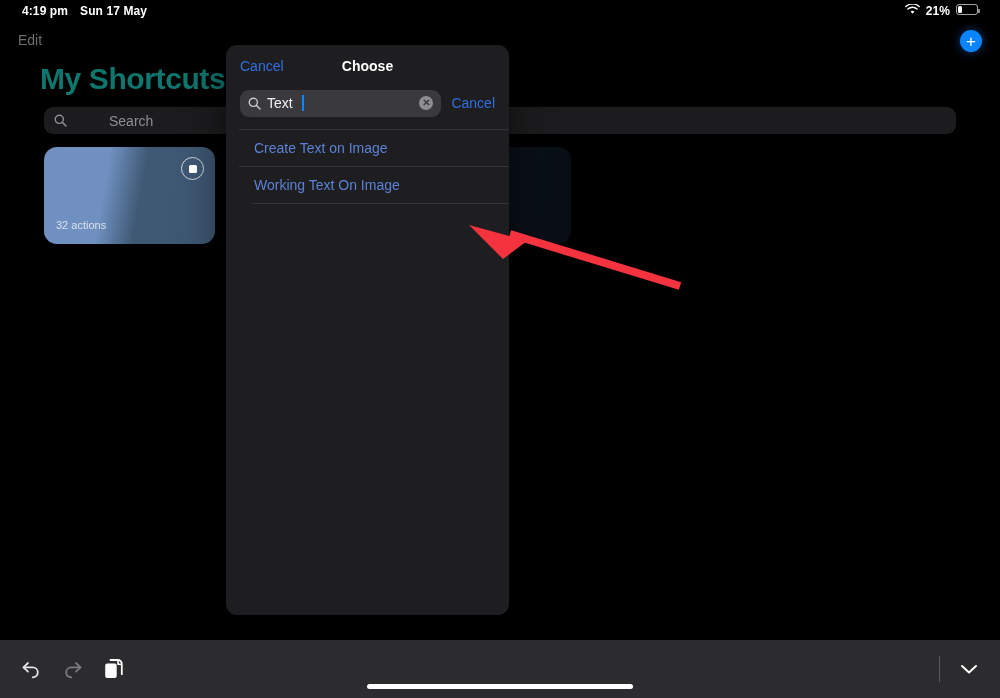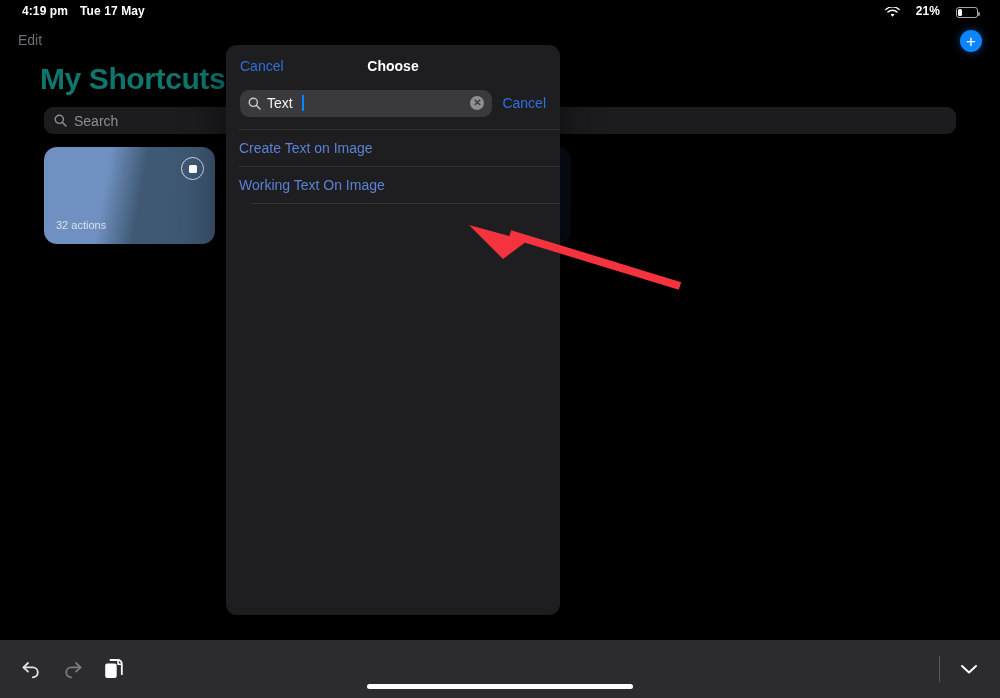--- a/index.html
+++ b/index.html
@@ -15,21 +15,21 @@
 
   
   .statusbar {
     position:absolute; top:0; left:0; width:1000px; height:22px;
     display:flex; align-items:center; justify-content:space-between;
     padding:0 22px; color:#fff;
     font-size:12px; font-weight:bold; letter-spacing:.1px;
     z-index:40;
   }
   .sb-left { display:flex; align-items:center; gap:12px; }
-  .sb-right { display:flex; align-items:flex-end; gap:16px; }
+  .sb-right { display:flex; align-items:flex-start; gap:6px; }
   .batt-pct { font-size:12px; font-weight:bold; }
   .batt-shell {
     position:relative; width:22px; height:11px;
     border:1px solid rgba(255,255,255,.65); border-radius:3px;
     display:flex; align-items:center; padding:1px;
   }
   .batt-shell:after {
     content:""; position:absolute; right:-3px; top:3.5px;
     width:2px; height:4px; border-radius:0 1px 1px 0;
     background:rgba(255,255,255,.55);
@@ -52,21 +52,21 @@
     background:#0a84ff; color:#fff; z-index:6;
     display:flex; align-items:center; justify-content:center;
     font-size:17px; line-height:1; font-weight:500;
     box-shadow:0 0 10px rgba(10,132,255,.45);
   }
   .bg-search {
     position:absolute; top:107px; left:44px; width:912px; height:27px;
     background:#1c1c1e; border-radius:9px;
     display:flex; align-items:center; padding:0 10px; gap:7px; z-index:4;
   }
-  .bg-search .ph { font-size:14px; color:#8e8e93; }
+  .bg-search .ph { font-size:14px; color:#8e8e93;margin-left:35px; }
 
   
   .card {
     position:absolute; top:147px; left:44px; width:171px; height:97px;
     border-radius:13px; overflow:hidden; z-index:4;
     background:linear-gradient(100deg,#6f90c0 0%,#6f90c0 36%,#3f5974 56%,#3d5570 100%);
   }
   .card-title {
     position:absolute; left:12px; top:44px; width:148px;
     font-size:13px; font-weight:bold; color:#fff; line-height:1.25;
@@ -84,21 +84,21 @@
   .card-run i { display:block; width:8px; height:8px; background:#fff; border-radius:1.5px; }
 
   .card-ghost {
     position:absolute; top:147px; left:373px; width:198px; height:97px;
     border-radius:13px; z-index:3;
     background:linear-gradient(100deg,#0d1520 0%,#0a1119 60%,#080d14 100%);
   }
 
   
   .modal {
-    position:absolute; top:45px; left:226px; width:334px; height:570px;
+    position:absolute; top:45px; left:226px; width:283px; height:570px;
     background:#1e1e20; border-radius:11px; z-index:20; overflow:hidden;
     box-shadow:0 12px 40px rgba(0,0,0,.6);
   }
   .modal-head {
     position:relative; height:42px;
     display:flex; align-items:center; padding:0 14px;
   }
   .m-cancel { font-size:14px; color:#2f6fe0; }
   .m-title {
     position:absolute; left:0; right:0; text-align:center;
@@ -119,21 +119,21 @@
     margin-left:auto; width:14px; height:14px; border-radius:50%;
     background:#8e8e93; color:#3a3a3c; flex:none;
     display:flex; align-items:center; justify-content:center;
     font-size:10px; line-height:1; font-weight:bold;
   }
   .s-cancel { font-size:14px; color:#2f6fe0; flex:none; }
 
   .results { margin-top:10px; }
   .row {
     height:37px; display:flex; align-items:center;
-    padding-left:13px; position:relative;
+    padding-left:28px; position:relative;
   }
   .row + .row:before,
   .row:first-child:before,
   .results:after {
     content:""; position:absolute; left:13px; right:0; top:0; height:1px;
     background:#343438;
   }
   .results:after { position:relative; display:block; margin-left:13px; }
   .row-label { font-size:14px; color:#5b82d6; }
 
@@ -155,21 +155,21 @@
   svg { display:block; }
 </style>
 </head>
 <body>
 
 <div id="screen">
 
   <div class="statusbar">
     <div class="sb-left">
       <span>4:19 pm</span>
-      <span>Tue 17 May</span>
+      <span>Sun 17 May</span>
     </div>
     <div class="sb-right">
       <span>
         <svg width="15" height="11" viewBox="0 0 15 11">
           <path d="M7.5 9.7 5.6 7.6a2.8 2.8 0 0 1 3.8 0z" fill="#fff"></path>
           <path d="M2.9 5.1a6.6 6.6 0 0 1 9.2 0" stroke="#fff" stroke-width="1.4" fill="none" stroke-linecap="round"></path>
           <path d="M.8 2.6a9.7 9.7 0 0 1 13.4 0" stroke="#fff" stroke-width="1.4" fill="none" stroke-linecap="round"></path>
         </svg>
       </span>
       <span class="batt-pct">21%</span>

